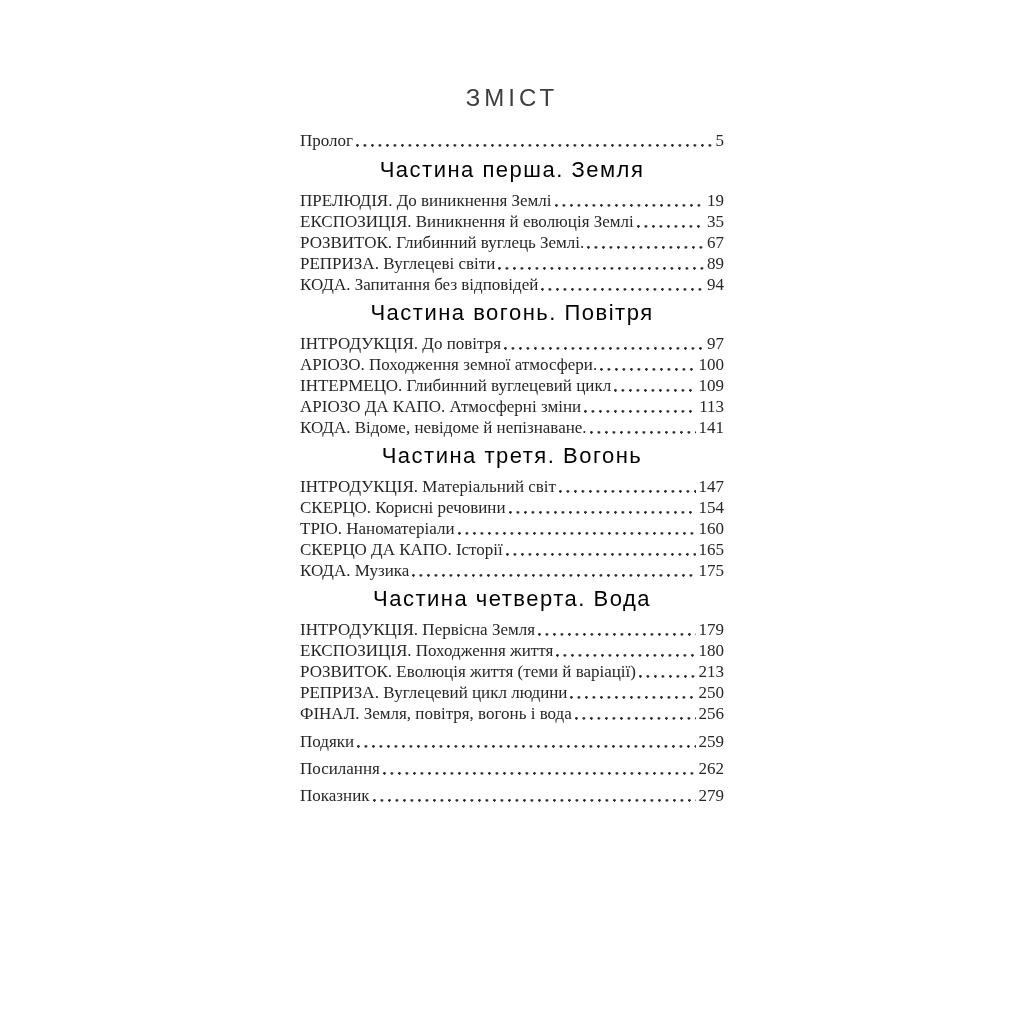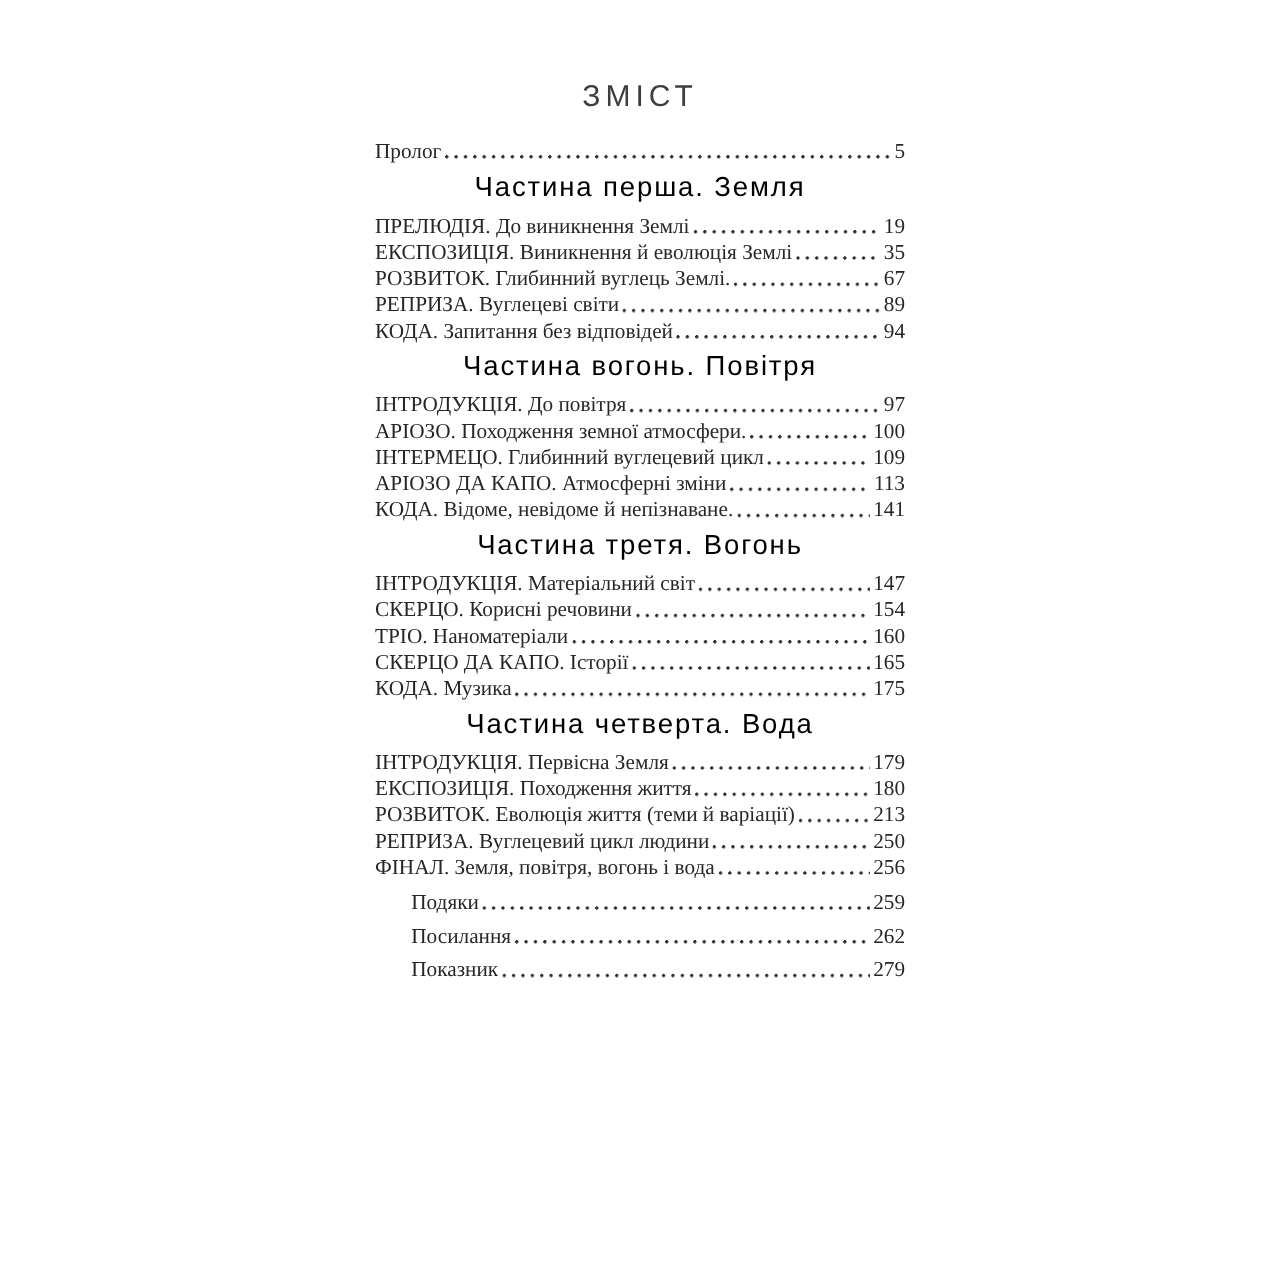--- a/index.html
+++ b/index.html
@@ -10,21 +10,21 @@
   body {
     width: 1024px;
     height: 1024px;
     font-family: "Liberation Serif", serif;
     color: #262626;
     overflow: hidden;
   }
   .page {
     width: 424px;
     margin: 0 auto;
-    padding-top: 64px;
+    padding-top: 84px;
   }
   .toc-title {
     font-family: "Liberation Sans", sans-serif;
     font-weight: 300;
     font-size: 24px;
     letter-spacing: 4px;
     text-align: center;
     color: #3d3d3d;
     margin: 0 0 18px 0;
   }
@@ -56,21 +56,21 @@
     margin: 0 3px 4px 3px;
     background-image: radial-gradient(circle at 1.4px 1.4px, #2b2b2b 1.1px, transparent 1.5px);
     background-size: 7.5px 3px;
     background-repeat: repeat-x;
     background-position: left center;
   }
   .pagenum {
     white-space: nowrap;
   }
   .front-row { margin-bottom: 4px; }
-  .back-block { margin-top: 7px; margin-left: 29px; }
+  .back-block { margin-top: 7px; }
   .back-row { margin-top: 6px; }
 </style>
 </head>
 <body>
 
 <div class="page">
   <h1 class="toc-title">ЗМІСТ</h1>
 
   <div id="front">
       <div class="row front-row">

